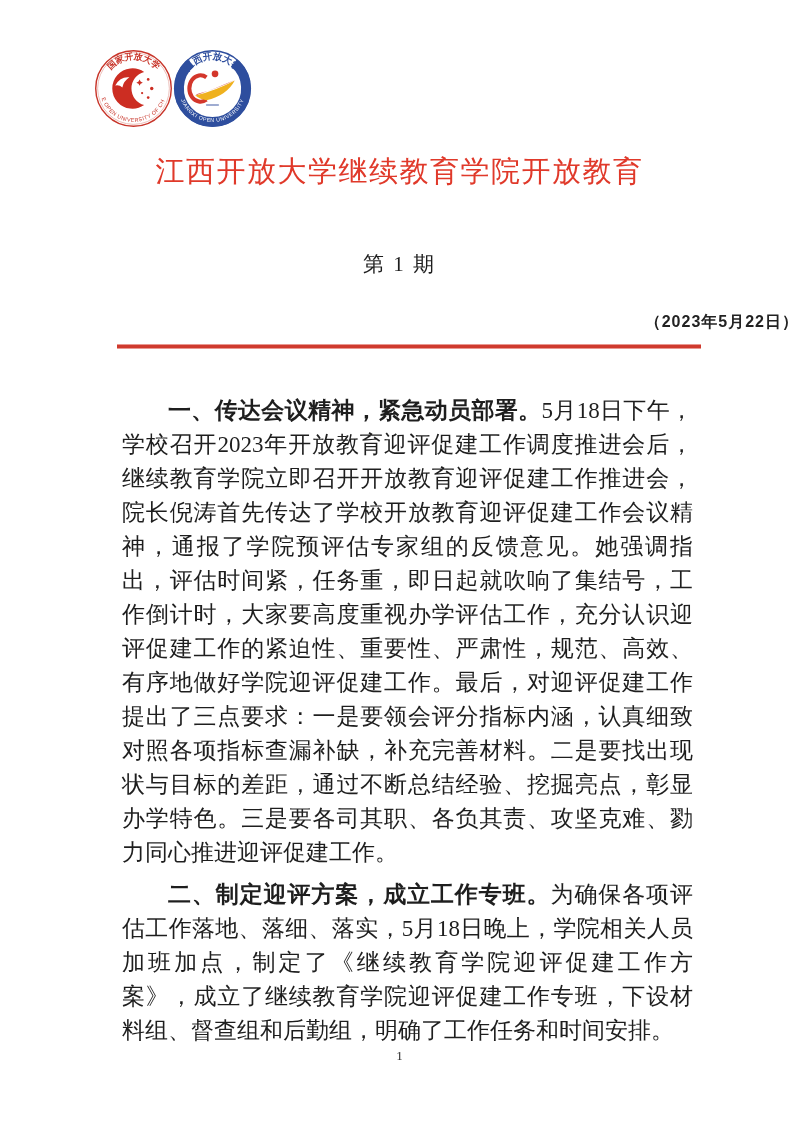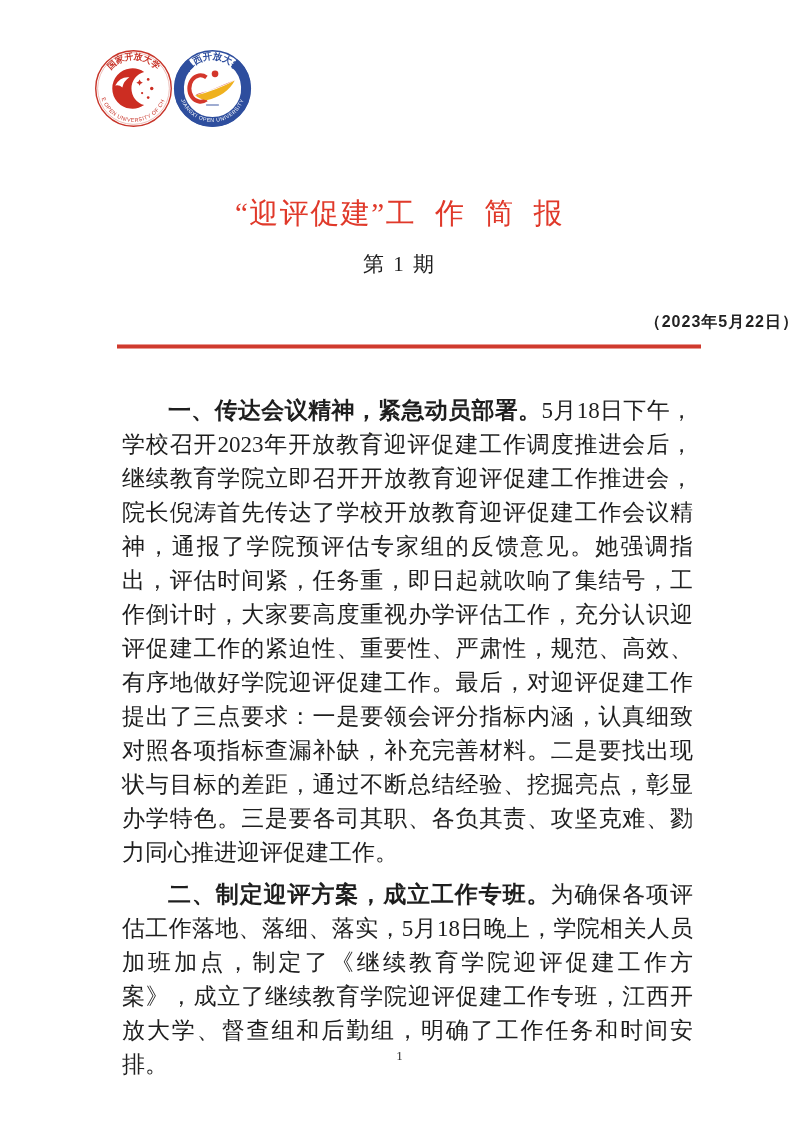--- a/index.html
+++ b/index.html
@@ -133,32 +133,32 @@
         <textPath href="#jxBot" startOffset="50%" text-anchor="middle">JIANGXI OPEN UNIVERSITY</textPath>
       </text>
       <circle cx="41.5" cy="24.5" r="3.3" fill="#d3362b"></circle>
       <path d="M 33,28 A 11,13 0 1 0 33,50" stroke="#d3362b" stroke-width="4" fill="none"></path>
       <path d="M 22,46 Q 42,39 61,30.5 Q 45,38.5 24,44.5 Z" fill="#d3362b"></path>
       <path d="M 22,46 Q 42,41 61,31 Q 53,46 33,50.5 Q 26,49.5 22,46 Z" fill="#efb11e"></path>
       <rect x="32.5" y="54.5" width="13" height="1.5" rx="0.7" fill="#5f76b2" opacity="0.8"></rect>
     </svg>
   </div>
 
-  <div class="doc-title line2">“迎评促建”工 作 简 报</div>
+  <div class="doc-title line1">江西开放大学继续教育学院开放教育</div>
 
   <div class="issue">第 1 期</div>
 
   <div class="date">（2023年5月22日）</div>
 
   <div class="divider"></div>
 
   <div class="body-text">
     <p>
       <span class="para-lead">一、传达会议精神，紧急动员部署。</span><span>5月18日下午，学校召开2023年开放教育迎评促建工作调度推进会后，继续教育学院立即召开开放教育迎评促建工作推进会，院长倪涛首先传达了学校开放教育迎评促建工作会议精神，通报了学院预评估专家组的反馈意见。她强调指出，评估时间紧，任务重，即日起就吹响了集结号，工作倒计时，大家要高度重视办学评估工作，充分认识迎评促建工作的紧迫性、重要性、严肃性，规范、高效、有序地做好学院迎评促建工作。最后，对迎评促建工作提出了三点要求：一是要领会评分指标内涵，认真细致对照各项指标查漏补缺，补充完善材料。二是要找出现状与目标的差距，通过不断总结经验、挖掘亮点，彰显办学特色。三是要各司其职、各负其责、攻坚克难、勠力同心推进迎评促建工作。</span>
     </p>
     <p>
-      <span class="para-lead">二、制定迎评方案，成立工作专班。</span><span>为确保各项评估工作落地、落细、落实，5月18日晚上，学院相关人员加班加点，制定了《继续教育学院迎评促建工作方案》，成立了继续教育学院迎评促建工作专班，江西开放大学、督查组和后勤组，明确了工作任务和时间安排。</span>
+      <span class="para-lead">二、制定迎评方案，成立工作专班。</span><span>为确保各项评估工作落地、落细、落实，5月18日晚上，学院相关人员加班加点，制定了《继续教育学院迎评促建工作方案》，成立了继续教育学院迎评促建工作专班，下设材料组、督查组和后勤组，明确了工作任务和时间安排。</span>
     </p>
   </div>
 
   <div class="page-number">1</div>
 
 </div>
 
 </body></html>

